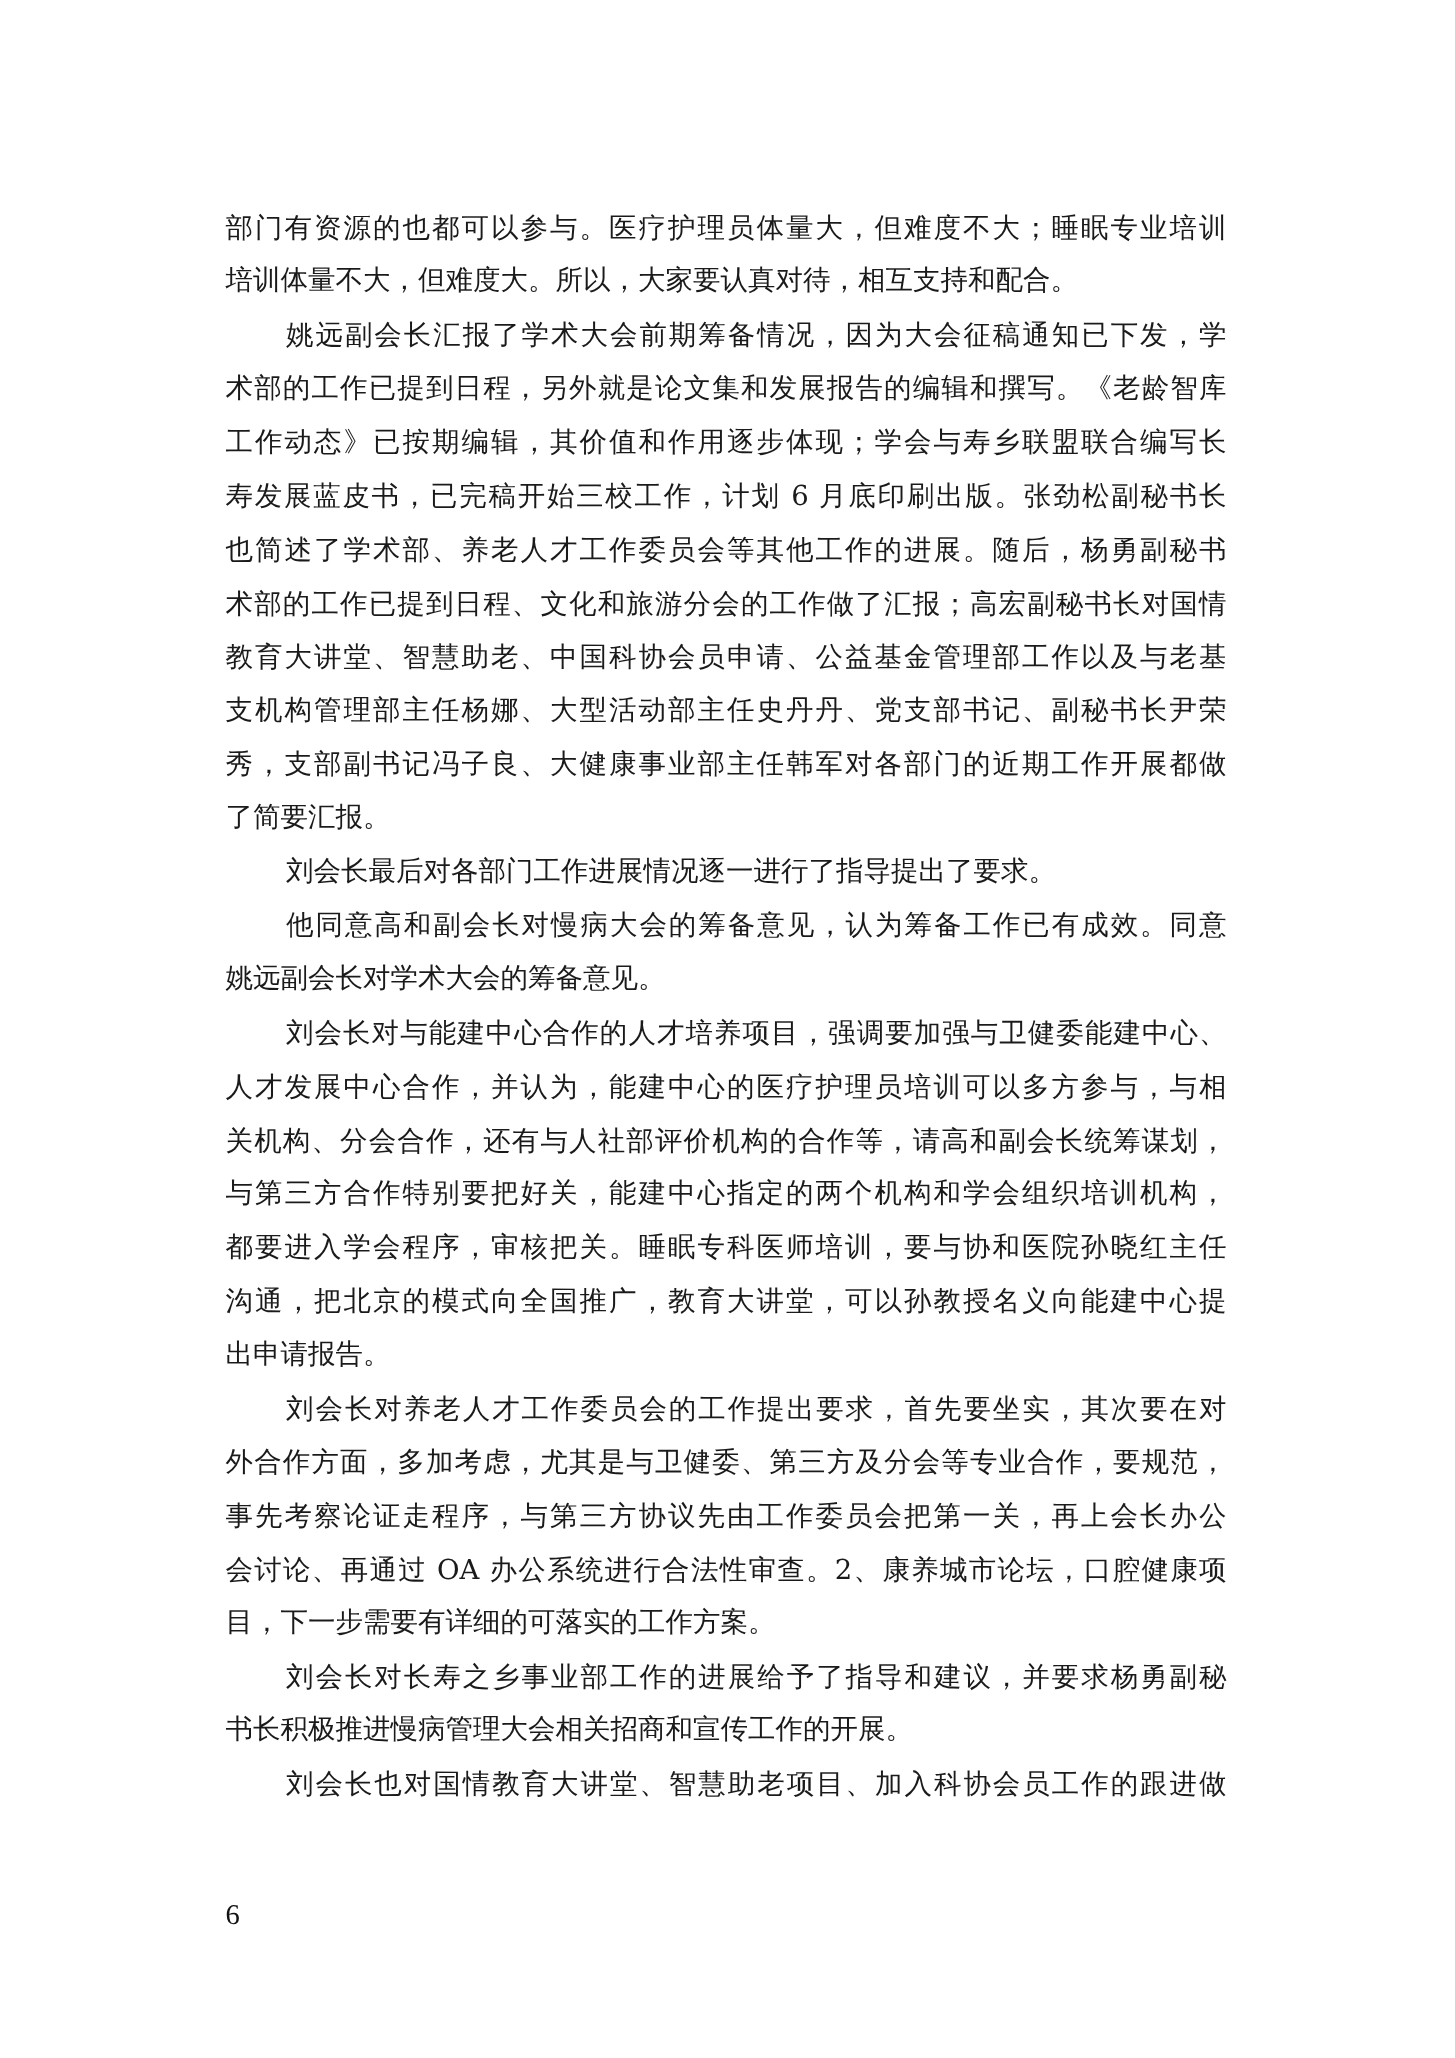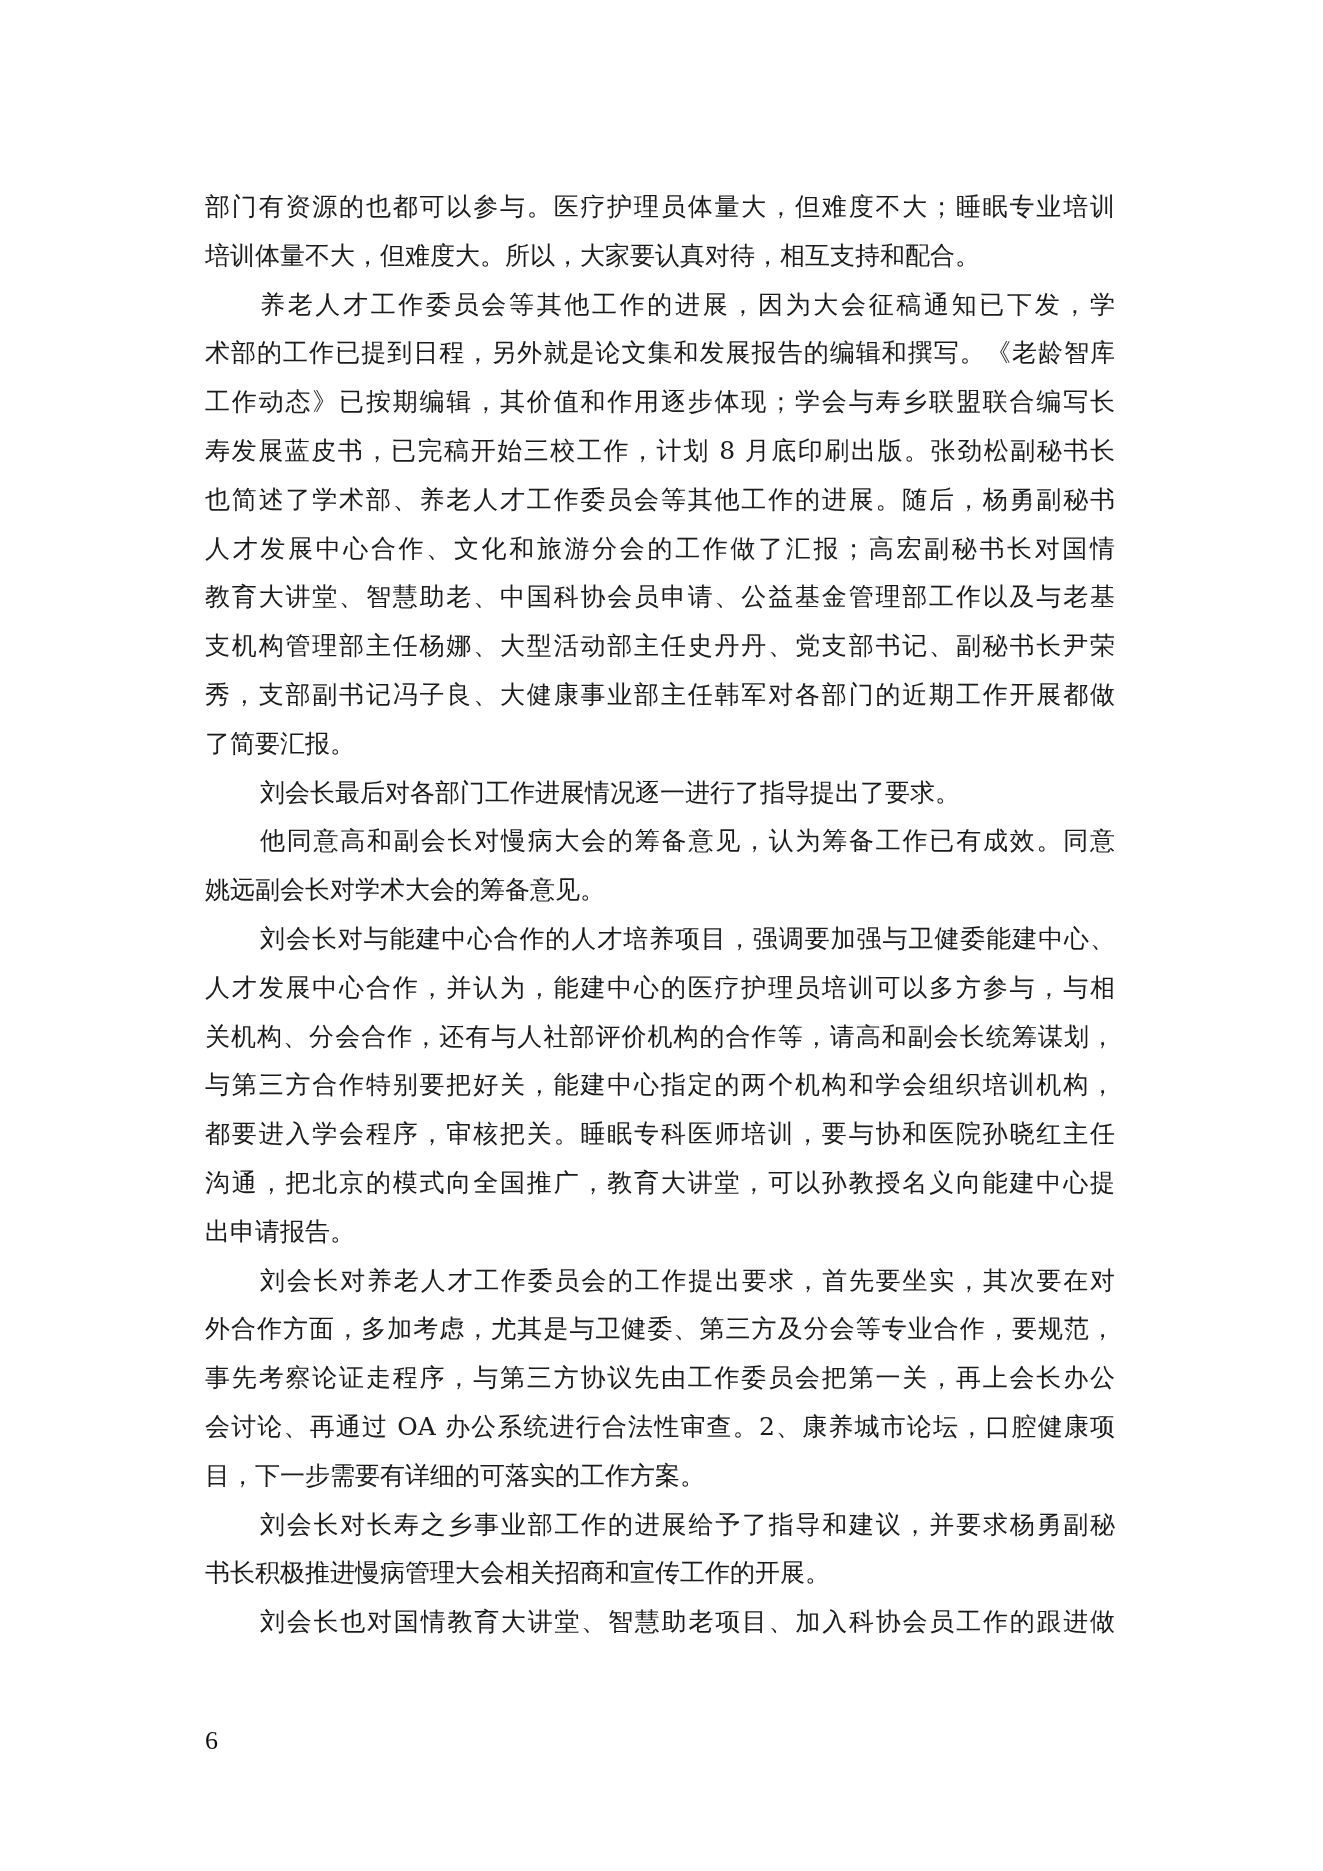--- a/index.html
+++ b/index.html
@@ -56,26 +56,26 @@
       color: #111;
     }
   </style>
 </head>
 <body>
 
 <div class="page">
   <div class="body-text" id="body-text">
       <span class="line">部门有资源的也都可以参与。医疗护理员体量大，但难度不大；睡眠专业培训</span>
       <span class="line last">培训体量不大，但难度大。所以，大家要认真对待，相互支持和配合。</span>
-      <span class="line indent">养老人才工作委员会等其他工作的进展，因为大会征稿通知已下发，学</span>
+      <span class="line indent">姚远副会长汇报了学术大会前期筹备情况，因为大会征稿通知已下发，学</span>
       <span class="line">术部的工作已提到日程，另外就是论文集和发展报告的编辑和撰写。《老龄智库</span>
       <span class="line">工作动态》已按期编辑，其价值和作用逐步体现；学会与寿乡联盟联合编写长</span>
-      <span class="line">寿发展蓝皮书，已完稿开始三校工作，计划 8 月底印刷出版。张劲松副秘书长</span>
+      <span class="line">寿发展蓝皮书，已完稿开始三校工作，计划 6 月底印刷出版。张劲松副秘书长</span>
       <span class="line">也简述了学术部、养老人才工作委员会等其他工作的进展。随后，杨勇副秘书</span>
-      <span class="line">人才发展中心合作、文化和旅游分会的工作做了汇报；高宏副秘书长对国情</span>
+      <span class="line">术部的工作已提到日程、文化和旅游分会的工作做了汇报；高宏副秘书长对国情</span>
       <span class="line">教育大讲堂、智慧助老、中国科协会员申请、公益基金管理部工作以及与老基</span>
       <span class="line">支机构管理部主任杨娜、大型活动部主任史丹丹、党支部书记、副秘书长尹荣</span>
       <span class="line">秀，支部副书记冯子良、大健康事业部主任韩军对各部门的近期工作开展都做</span>
       <span class="line last">了简要汇报。</span>
       <span class="line indent last">刘会长最后对各部门工作进展情况逐一进行了指导提出了要求。</span>
       <span class="line indent">他同意高和副会长对慢病大会的筹备意见，认为筹备工作已有成效。同意</span>
       <span class="line last">姚远副会长对学术大会的筹备意见。</span>
       <span class="line indent">刘会长对与能建中心合作的人才培养项目，强调要加强与卫健委能建中心、</span>
       <span class="line">人才发展中心合作，并认为，能建中心的医疗护理员培训可以多方参与，与相</span>
       <span class="line">关机构、分会合作，还有与人社部评价机构的合作等，请高和副会长统筹谋划，</span>

